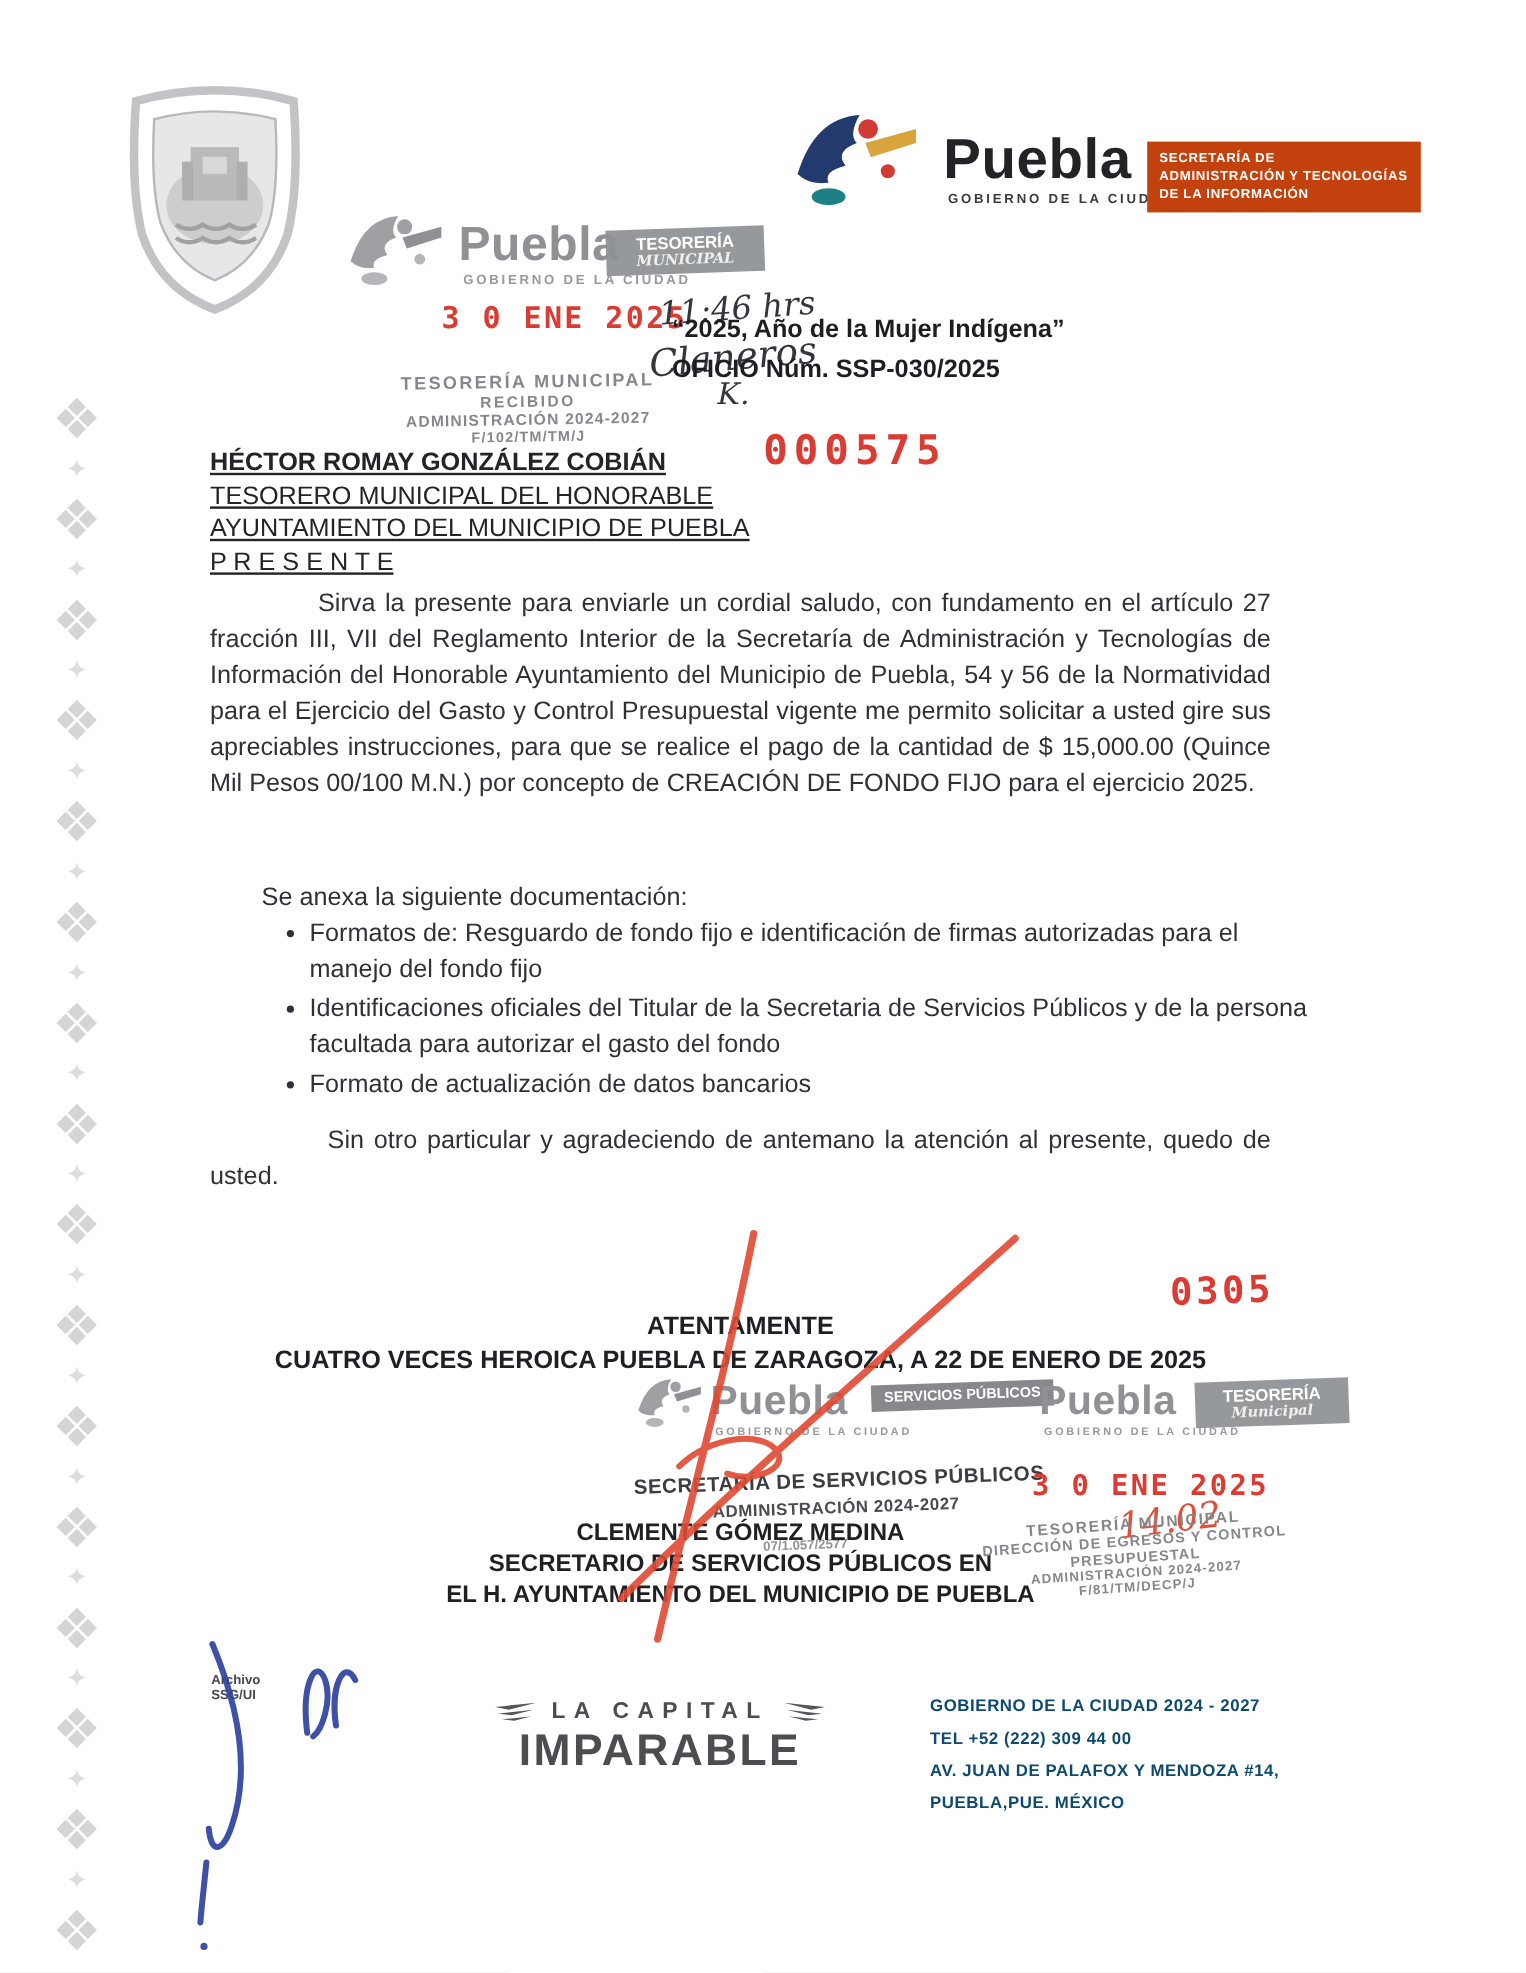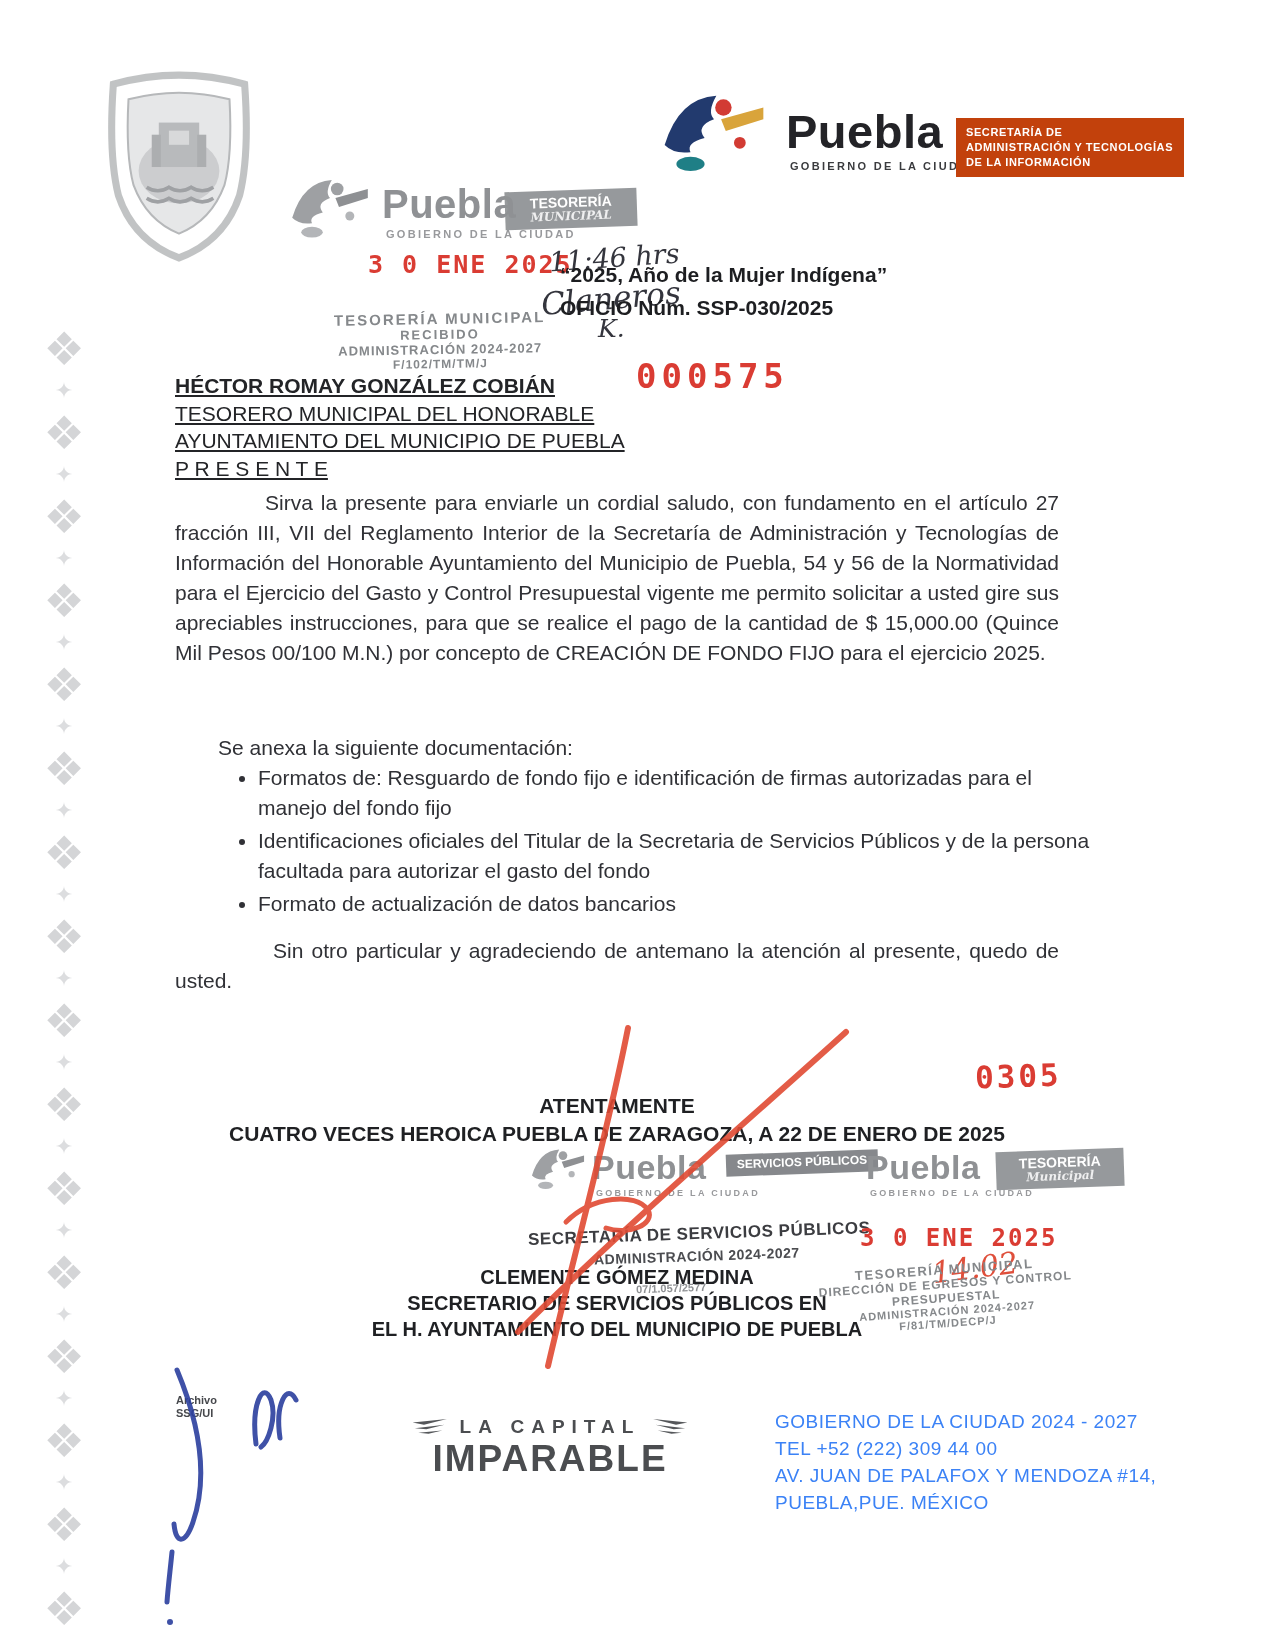--- a/index.html
+++ b/index.html
@@ -29,21 +29,21 @@
   .hand{font-family:"DejaVu Serif",serif;font-style:italic;color:#34353d;white-space:nowrap;}
   .hand.red{color:#df4f3b;}
   
   .addr{font-size:21px;line-height:27.5px;color:#232427;}
   .addr .bold{font-weight:700;}
   .bodytext{font-size:21px;line-height:30px;text-align:justify;color:#303136;}
   .indent{text-indent:90px;}
   ul.annex{margin:0;padding-left:36px;font-size:21px;line-height:30px;color:#303136;}
   ul.annex li{margin-bottom:3px;}
   .centerblock{text-align:center;font-weight:700;color:#1f2023;}
-  .footer-contact{font-size:19px;line-height:27px;font-weight:400;color:#3b82f6;letter-spacing:.5px;}
+  .footer-contact{font-size:14px;line-height:27px;font-weight:700;color:#0c4a6e;letter-spacing:.5px;}
   .tiny-note{font-size:11px;font-weight:700;color:#46484c;line-height:13px;}
   .capital-top{display:flex;align-items:center;justify-content:center;gap:8px;font-weight:800;
                font-size:19px;letter-spacing:7px;color:#4b4d50;}
   .capital-bottom{font-weight:800;font-size:37px;letter-spacing:2px;color:#4b4d50;text-align:center;}
   .wing{width:40px;height:16px;fill:#55575a;}
   .wing.flip{transform:scaleX(-1);}
   svg.overlay{pointer-events:none;}
 </style>
 </head>
 <body>

